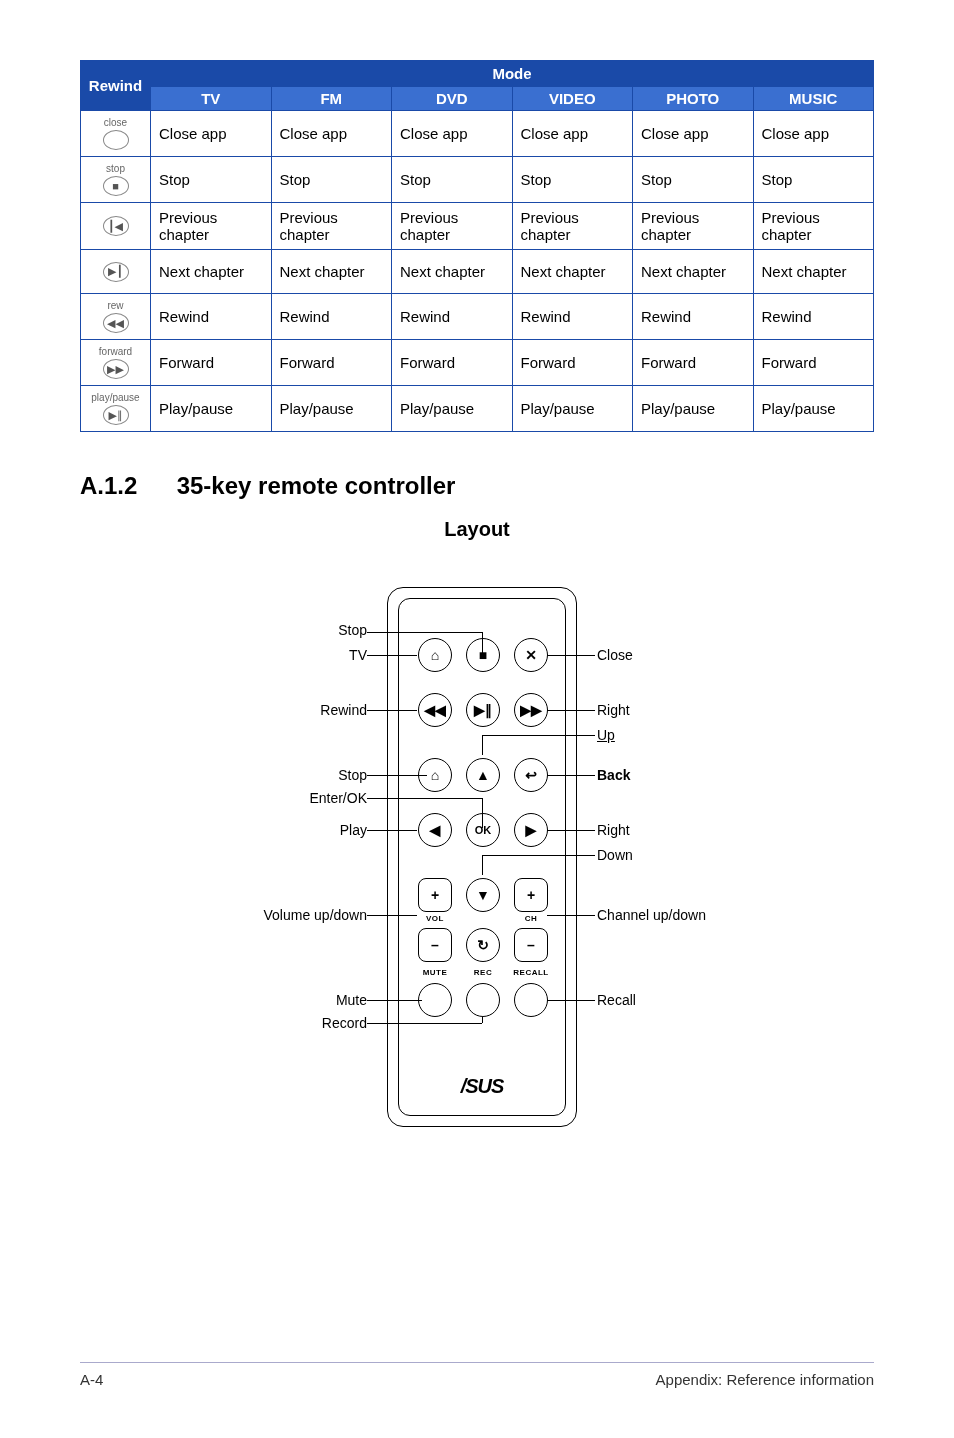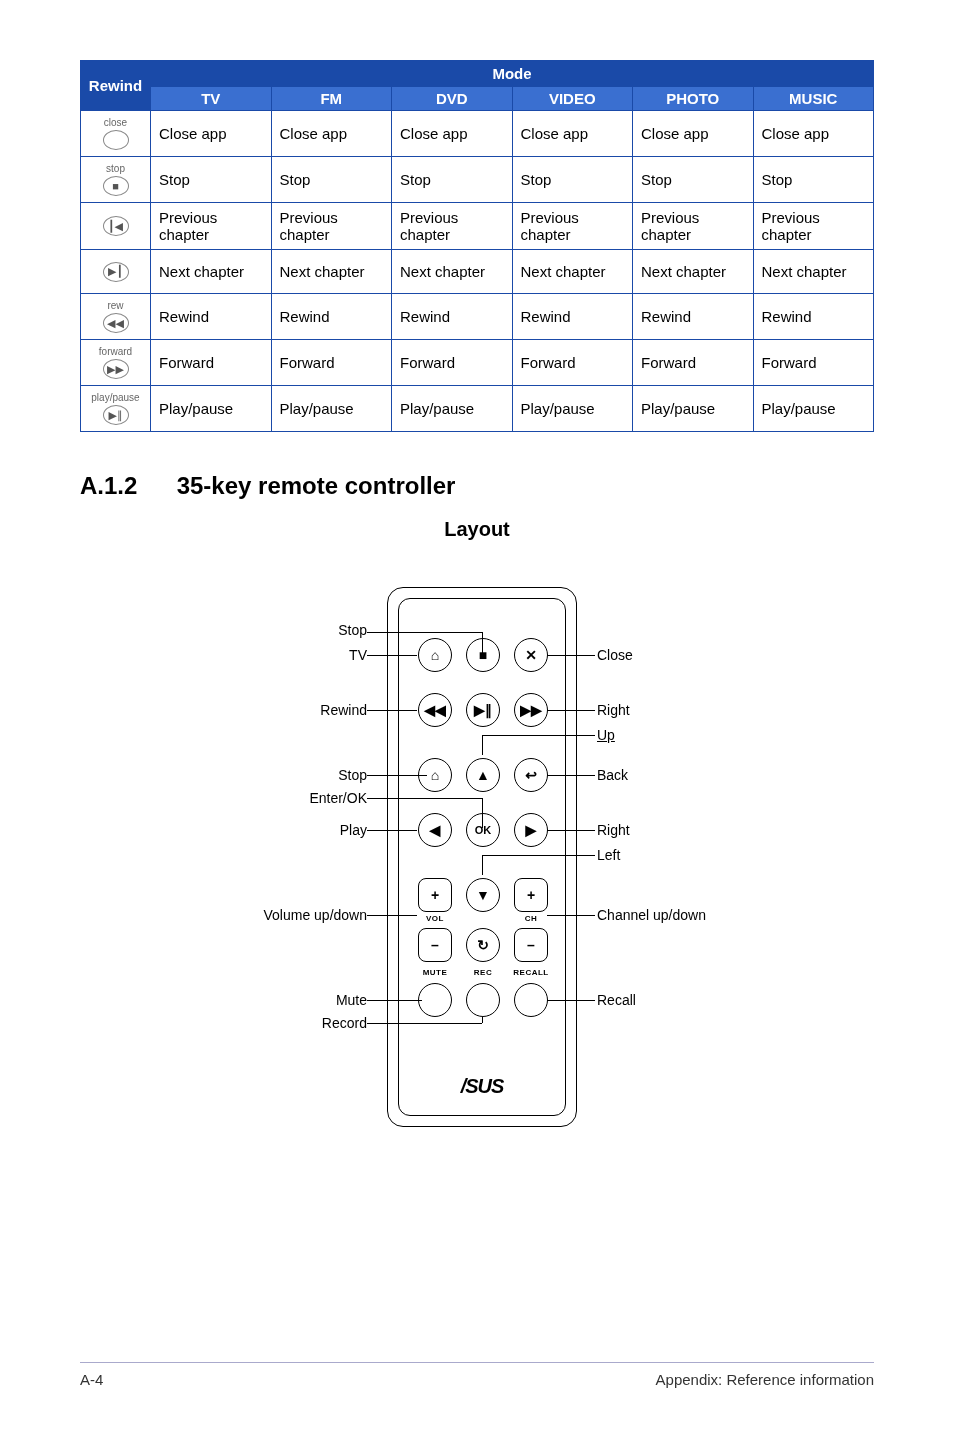--- a/index.html
+++ b/index.html
@@ -338,27 +338,27 @@
   <div class="callout" style="left:470px; top:90px;">Close</div>
   <div class="line hline" style="left:420px; top:98px; width:48px;"></div>
 
   <div class="callout" style="left:470px; top:145px;">Right</div>
   <div class="line hline" style="left:420px; top:153px; width:48px;"></div>
 
   <div class="callout" style="left:470px; top:170px;text-decoration:underline;">Up</div>
   <div class="line hline" style="left:355px; top:178px; width:113px;"></div>
   <div class="line vline" style="left:355px; top:178px; height:20px;"></div>
 
-  <div class="callout" style="left:470px; top:210px;">Back</div>
+  <div class="callout" style="left:470px; top:210px;font-weight:bold;">Back</div>
   <div class="line hline" style="left:420px; top:218px; width:48px;"></div>
 
   <div class="callout" style="left:470px; top:265px;">Right</div>
   <div class="line hline" style="left:420px; top:273px; width:48px;"></div>
 
-  <div class="callout" style="left:470px; top:290px;">Left</div>
+  <div class="callout" style="left:470px; top:290px;">Down</div>
   <div class="line hline" style="left:355px; top:298px; width:113px;"></div>
   <div class="line vline" style="left:355px; top:298px; height:20px;"></div>
 
   <div class="callout" style="left:470px; top:350px;">Channel up/down</div>
   <div class="line hline" style="left:420px; top:358px; width:48px;"></div>
 
   <div class="callout" style="left:470px; top:435px;">Recall</div>
   <div class="line hline" style="left:420px; top:443px; width:48px;"></div>
 </div>
 

